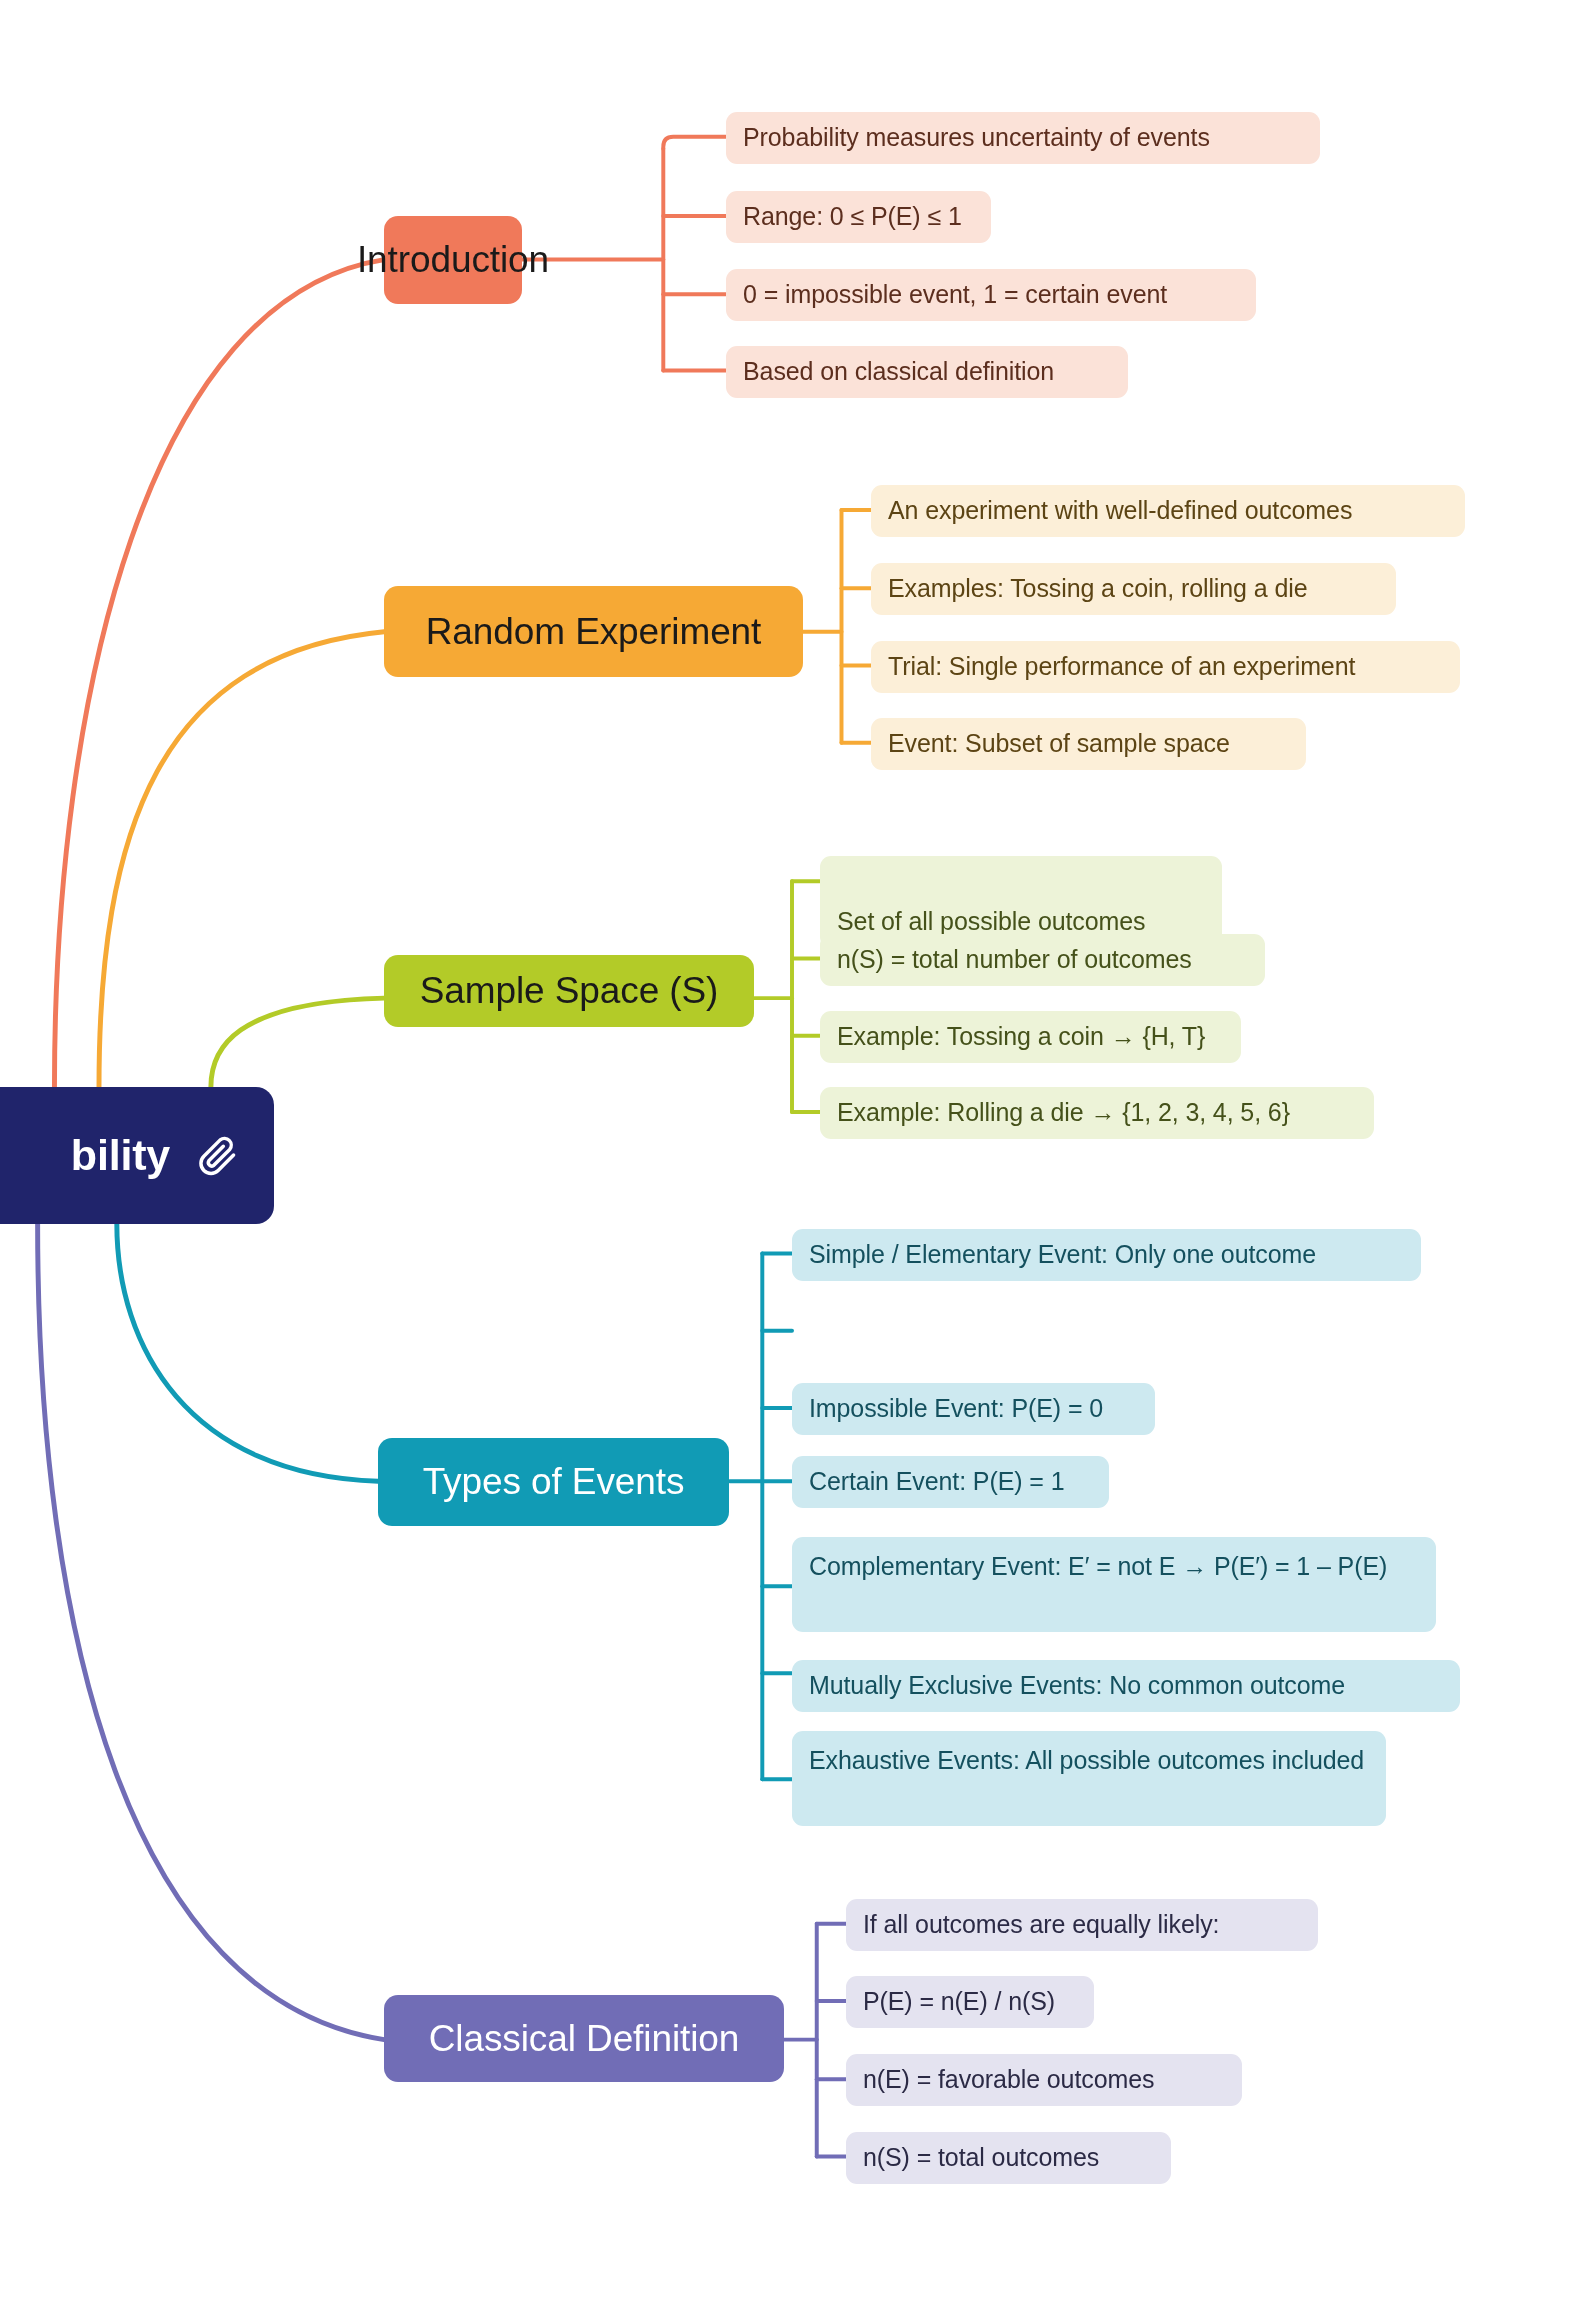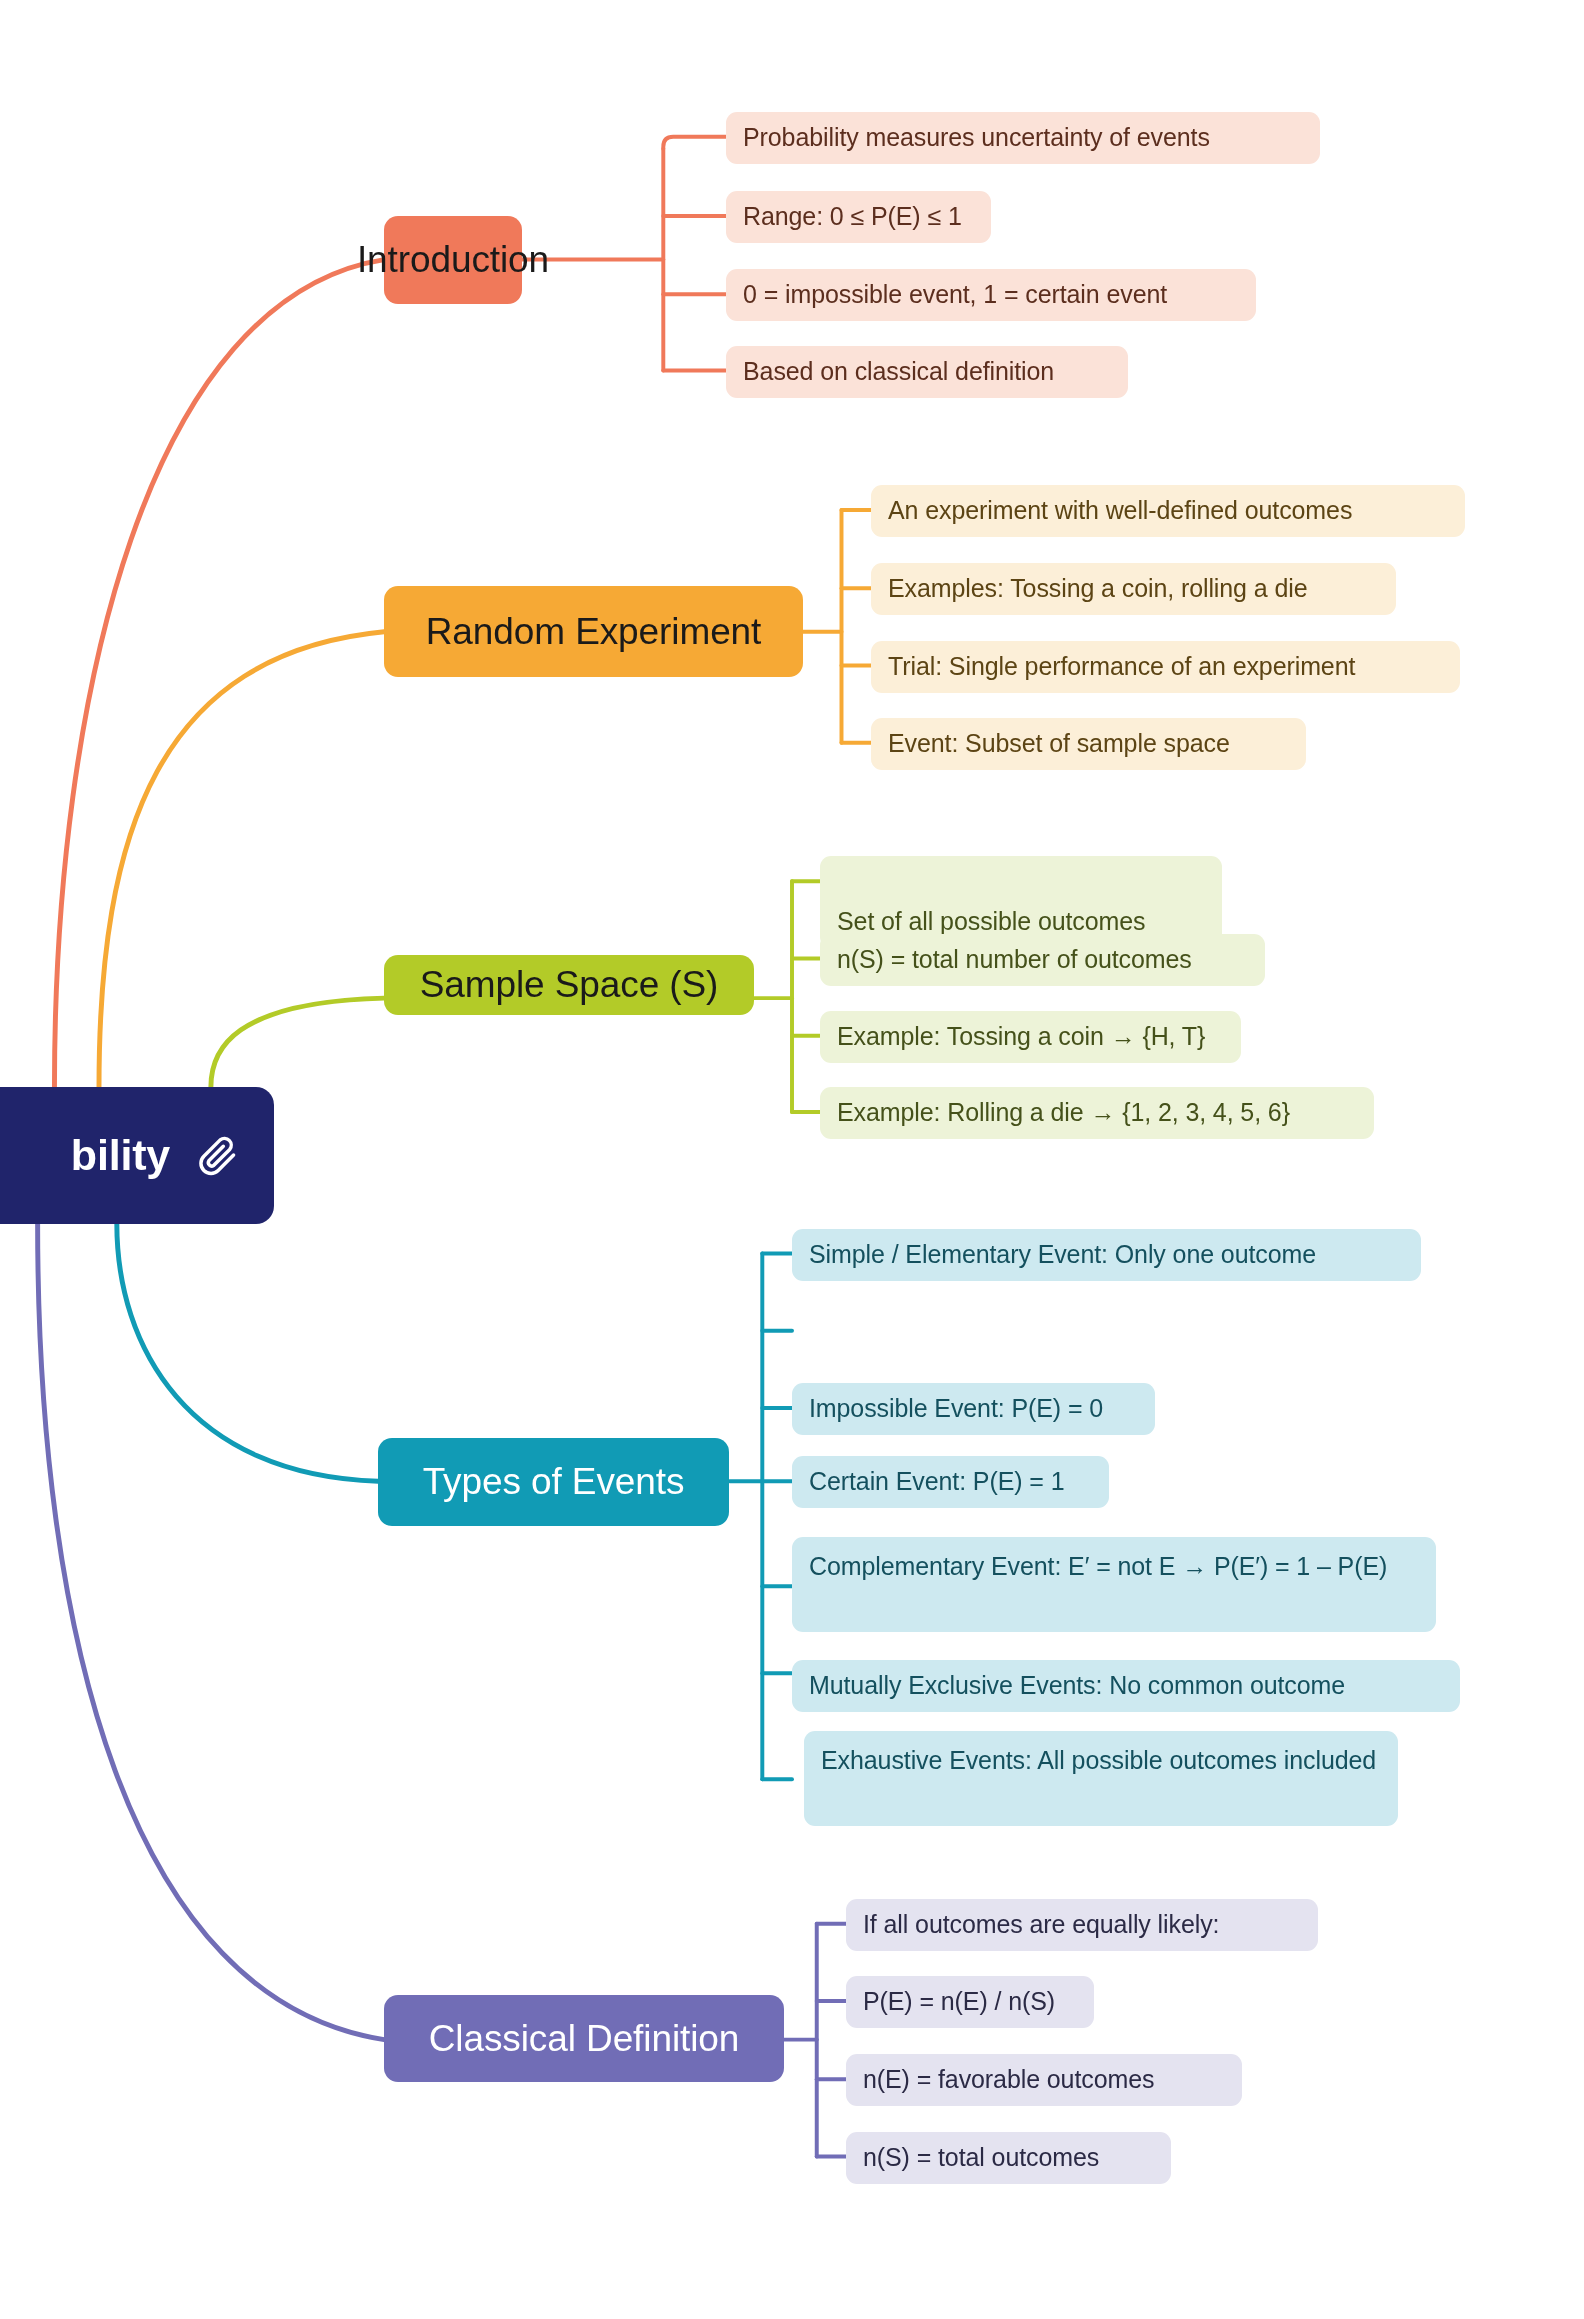--- a/index.html
+++ b/index.html
@@ -195,21 +195,21 @@
   <div class="leaf-node" style="left:871px; top:563px; width:525px; min-height:50px; background:#FCEFD8;">
     <span class="leaf-label" style="color:#5C4414;">Examples: Tossing a coin, rolling a die</span>
   </div>
   <div class="leaf-node" style="left:871px; top:641px; width:589px; min-height:50px; background:#FCEFD8;">
     <span class="leaf-label" style="color:#5C4414;">Trial: Single performance of an experiment</span>
   </div>
   <div class="leaf-node" style="left:871px; top:718px; width:435px; min-height:50px; background:#FCEFD8;">
     <span class="leaf-label" style="color:#5C4414;">Event: Subset of sample space</span>
   </div>
 
-  <div class="branch-node" style="left:384px; top:955px; width:370px; height:60px; background:#B3CB28;">
+  <div class="branch-node" style="left:384px; top:955px; width:370px; height:72px; background:#B3CB28;">
     <span class="branch-label" style="color:#1A1A1A;">Sample Space (S)</span>
   </div>
   <div class="leaf-node" style="left:820px; top:856px; width:402px; min-height:50px; background:#EDF3D8;">
     <span class="leaf-label" style="color:#45511A;margin-top:40px;">Set of all possible outcomes</span>
   </div>
   <div class="leaf-node" style="left:820px; top:934px; width:445px; min-height:50px; background:#EDF3D8;">
     <span class="leaf-label" style="color:#45511A;">n(S) = total number of outcomes</span>
   </div>
   <div class="leaf-node" style="left:820px; top:1011px; width:421px; min-height:50px; background:#EDF3D8;">
     <span class="leaf-label" style="color:#45511A;">Example: Tossing a coin → {H, T}</span>
@@ -229,21 +229,21 @@
   </div>
   <div class="leaf-node" style="left:792px; top:1456px; width:317px; min-height:50px; background:#CDE9F0;">
     <span class="leaf-label" style="color:#14505E;">Certain Event: P(E) = 1</span>
   </div>
   <div class="leaf-node" style="left:792px; top:1537px; width:644px; min-height:95px; background:#CDE9F0; align-items:flex-start; padding-top:13px;">
     <span class="leaf-label" style="color:#14505E;">Complementary Event: E′ = not E → P(E′) = 1 – P(E)</span>
   </div>
   <div class="leaf-node" style="left:792px; top:1660px; width:668px; min-height:50px; background:#CDE9F0;">
     <span class="leaf-label" style="color:#14505E;">Mutually Exclusive Events: No common outcome</span>
   </div>
-  <div class="leaf-node" style="left:792px; top:1731px; width:594px; min-height:95px; background:#CDE9F0; align-items:flex-start; padding-top:13px;margin-left:12px;">
+  <div class="leaf-node" style="left:792px; top:1731px; width:594px; min-height:95px; background:#CDE9F0; align-items:flex-start; padding-top:13px;">
     <span class="leaf-label" style="color:#14505E;">Exhaustive Events: All possible outcomes included</span>
   </div>
 
   <div class="branch-node" style="left:384px; top:1995px; width:400px; height:87px; background:#716DB6;">
     <span class="branch-label" style="color:#ffffff;">Classical Definition</span>
   </div>
   <div class="leaf-node" style="left:846px; top:1899px; width:472px; min-height:50px; background:#E4E3F0;">
     <span class="leaf-label" style="color:#2B2A45;">If all outcomes are equally likely:</span>
   </div>
   <div class="leaf-node" style="left:846px; top:1976px; width:248px; min-height:50px; background:#E4E3F0;">

